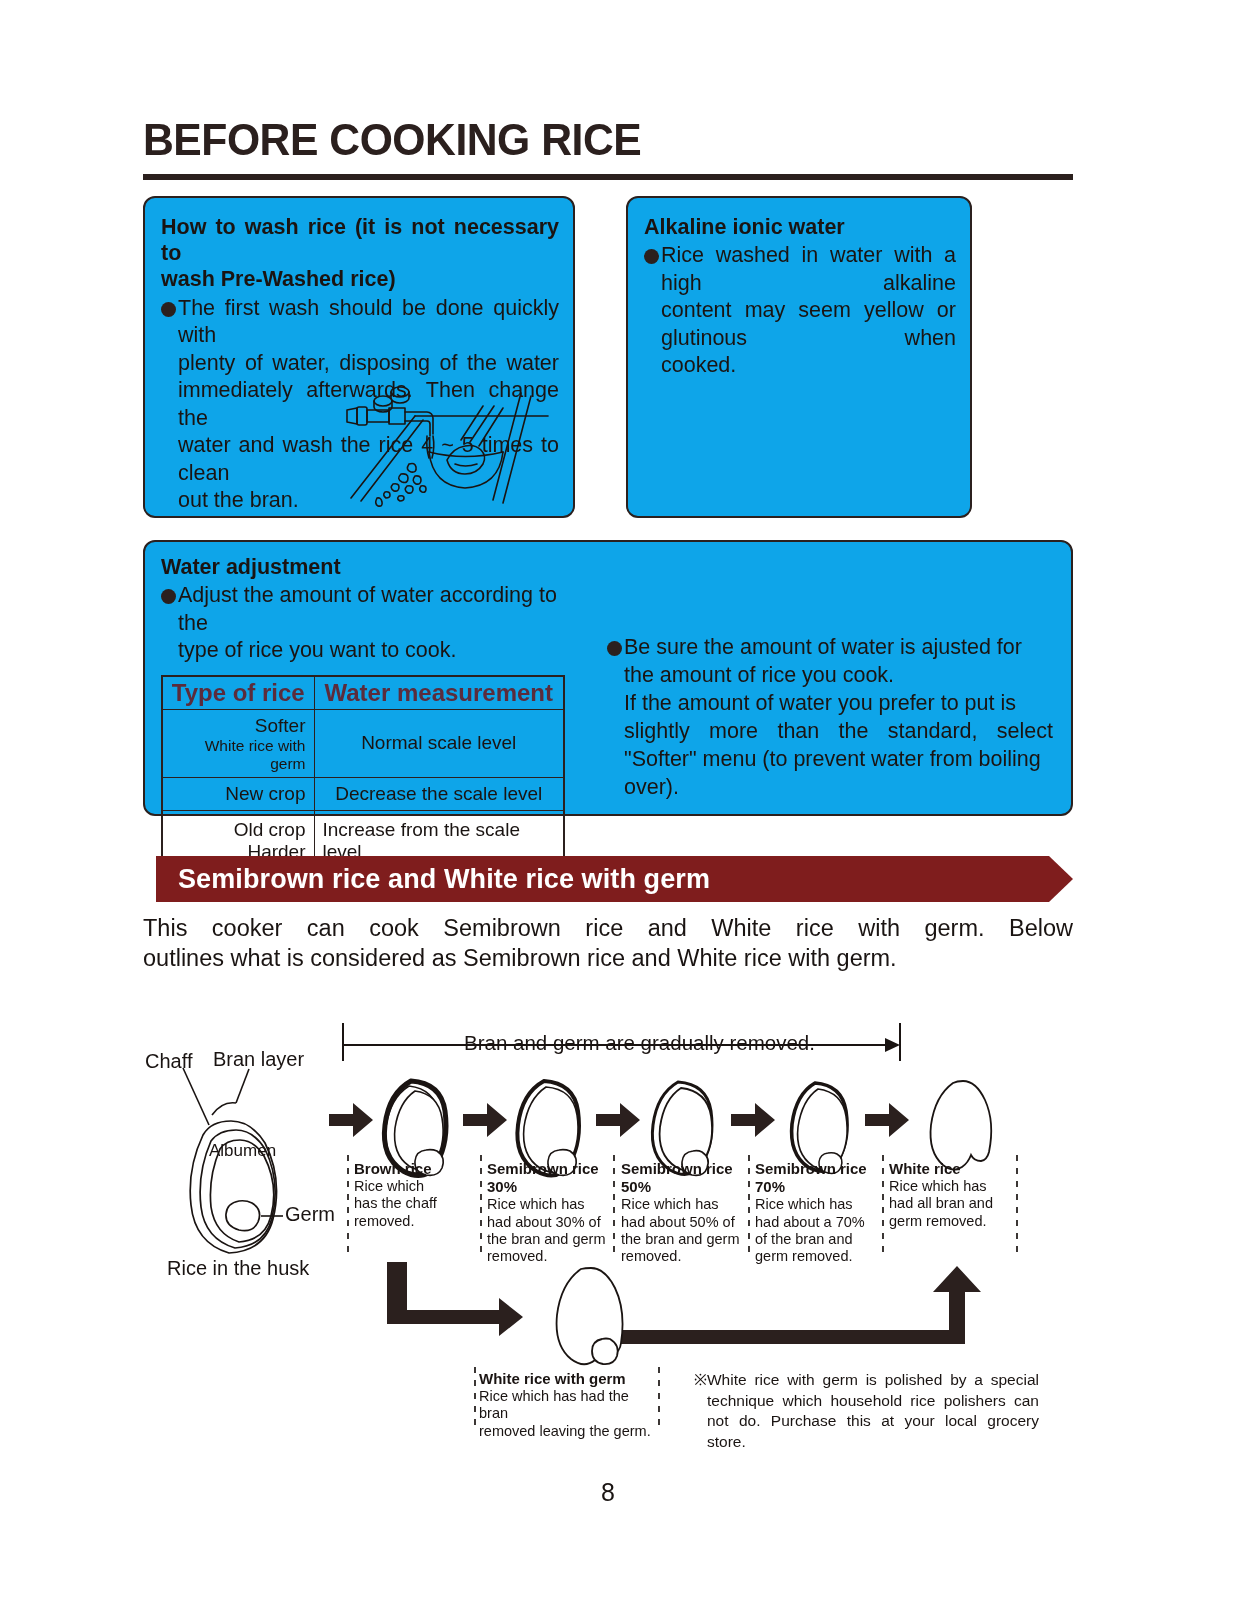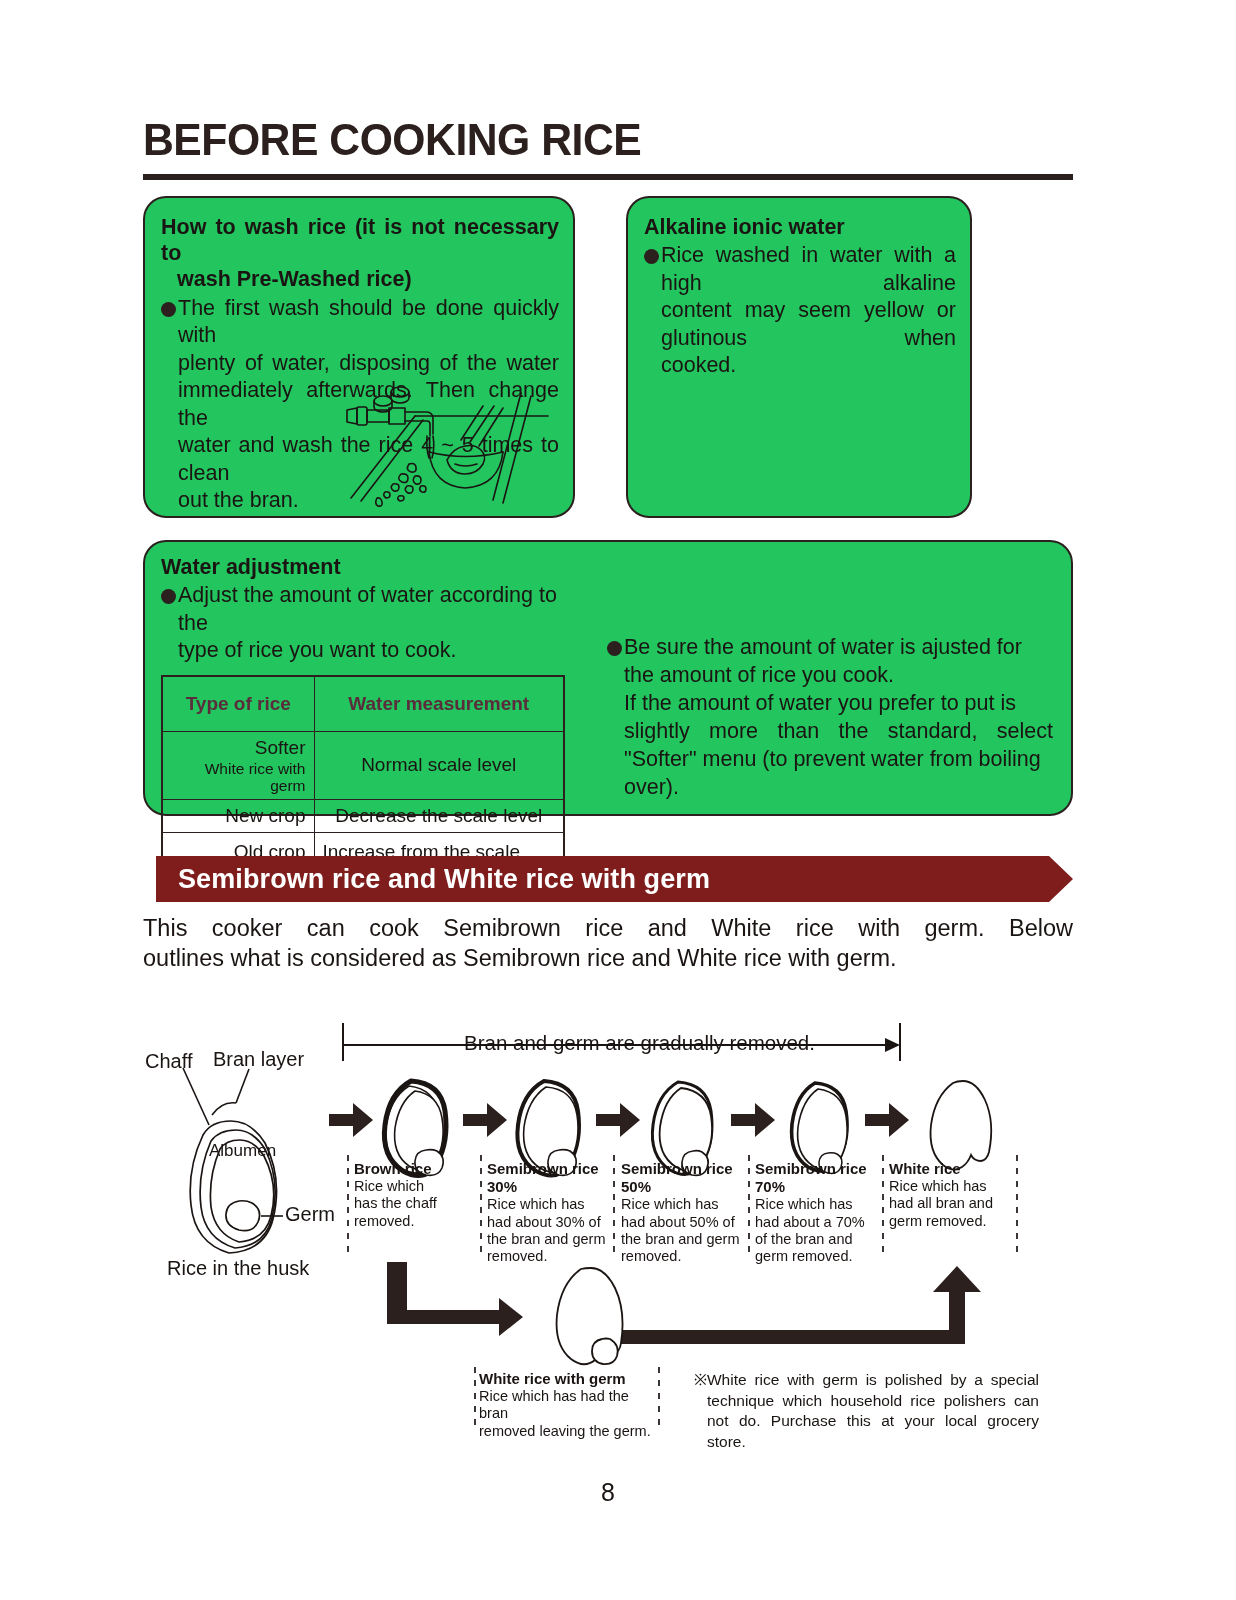--- a/index.html
+++ b/index.html
@@ -43,24 +43,24 @@
   }
 
   
   .box-row {
     display: flex;
     gap: 51px;
     margin-top: 16px;
   }
   .rbox {
     border: 2.5px solid #2b201e;
-    border-radius: 23px;
+    border-radius: 12px;
     padding: 16px 14px 10px 16px;
     position: relative;
-    background: #22c55e;
+    background: #0ea5e9;
   }
   .rbox.left { width: 432px; height: 322px; }
   .rbox.right { width: 346px; height: 322px; }
 
   .bhead {
     font-size: 21.5px;
     font-weight: bold;
     line-height: 1.22;
     margin: 0 0 2px 0;
     text-align: justify;
@@ -112,24 +112,24 @@
   .wtable td, .wtable th {
     border: 1.6px solid #2b201e;
     padding: 5px 8px;
     font-size: 19px;
     text-align: right;
     vertical-align: middle;
     line-height: 1.18;
   }
   .wtable th {
     font-weight: bold;
-    font-size: 19px;
+    font-size: 24px;
     color: #5b2c3c;
     text-align: center;
-    padding: 16px 4px;
+    padding: 2px 4px;
   }
   .wtable td.col1 { width: 152px; }
   .wtable td.col2 { text-align: center; }
   .wtable td.col2.left { text-align: left; }
   .sub-small { font-size: 15.5px; display: block; line-height: 1.1; }
 
   .wa-right .bullet-para { font-size: 21.5px; line-height: 1.3; }
 
   
   .banner-wrap { margin-top: 40px; position: relative; height: 46px; width: 930px; }
@@ -189,21 +189,21 @@
 <div class="page">
 
   <h1 class="page-title">BEFORE COOKING RICE</h1>
   <div class="title-rule"></div>
 
   <div class="box-row">
 
     <div class="rbox left">
       <div class="bhead">
         <span class="jline" style="display:block;text-align:justify;text-align-last:justify;">How to wash rice (it is not necessary to</span>
-        <span style="display:block;margin-left:16px;">wash Pre-Washed rice)</span>
+        <span style="display:block;">wash Pre-Washed rice)</span>
       </div>
       <div class="bullet-para">
         <span class="bullet-dot"></span>
         <span class="bullet-text">
           <span class="jline">The first wash should be done quickly with</span>
           <span class="jline">plenty of water, disposing of the water</span>
           <span class="jline">immediately afterwards. Then change the</span>
           <span class="jline">water and wash the rice 4 ~ 5 times to clean</span>
           <span class="lastline">out the bran.</span>
         </span>

